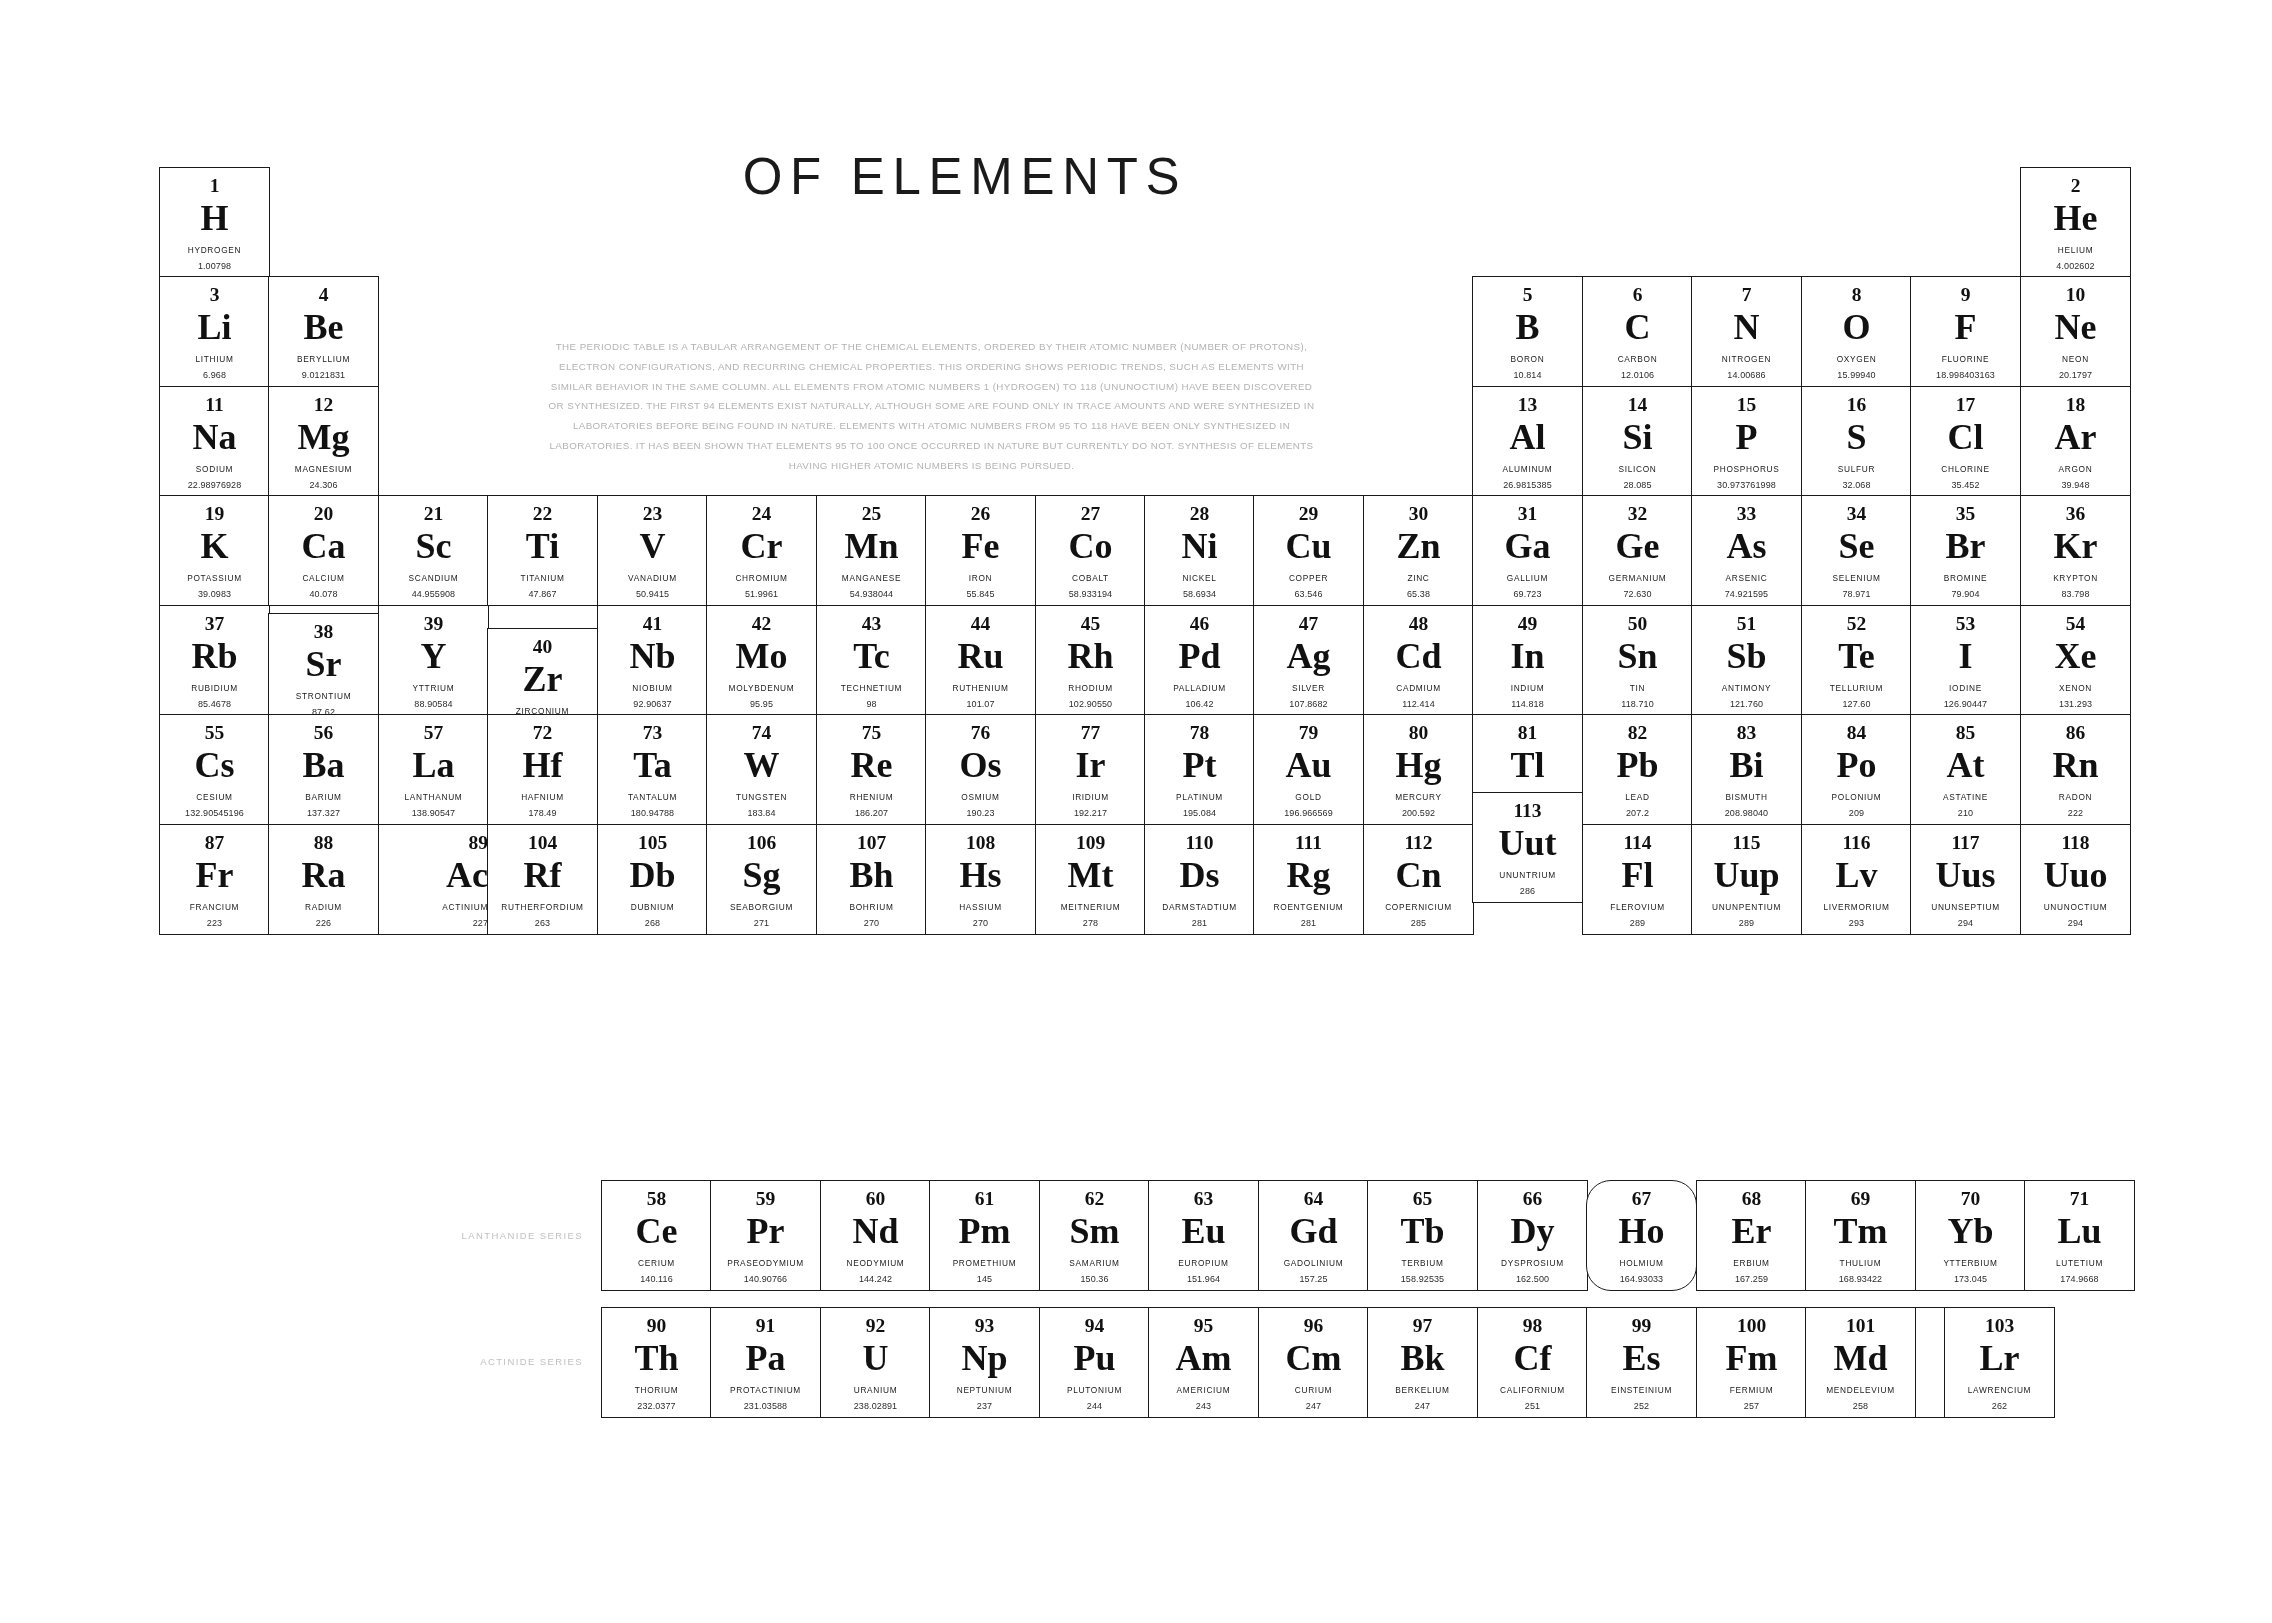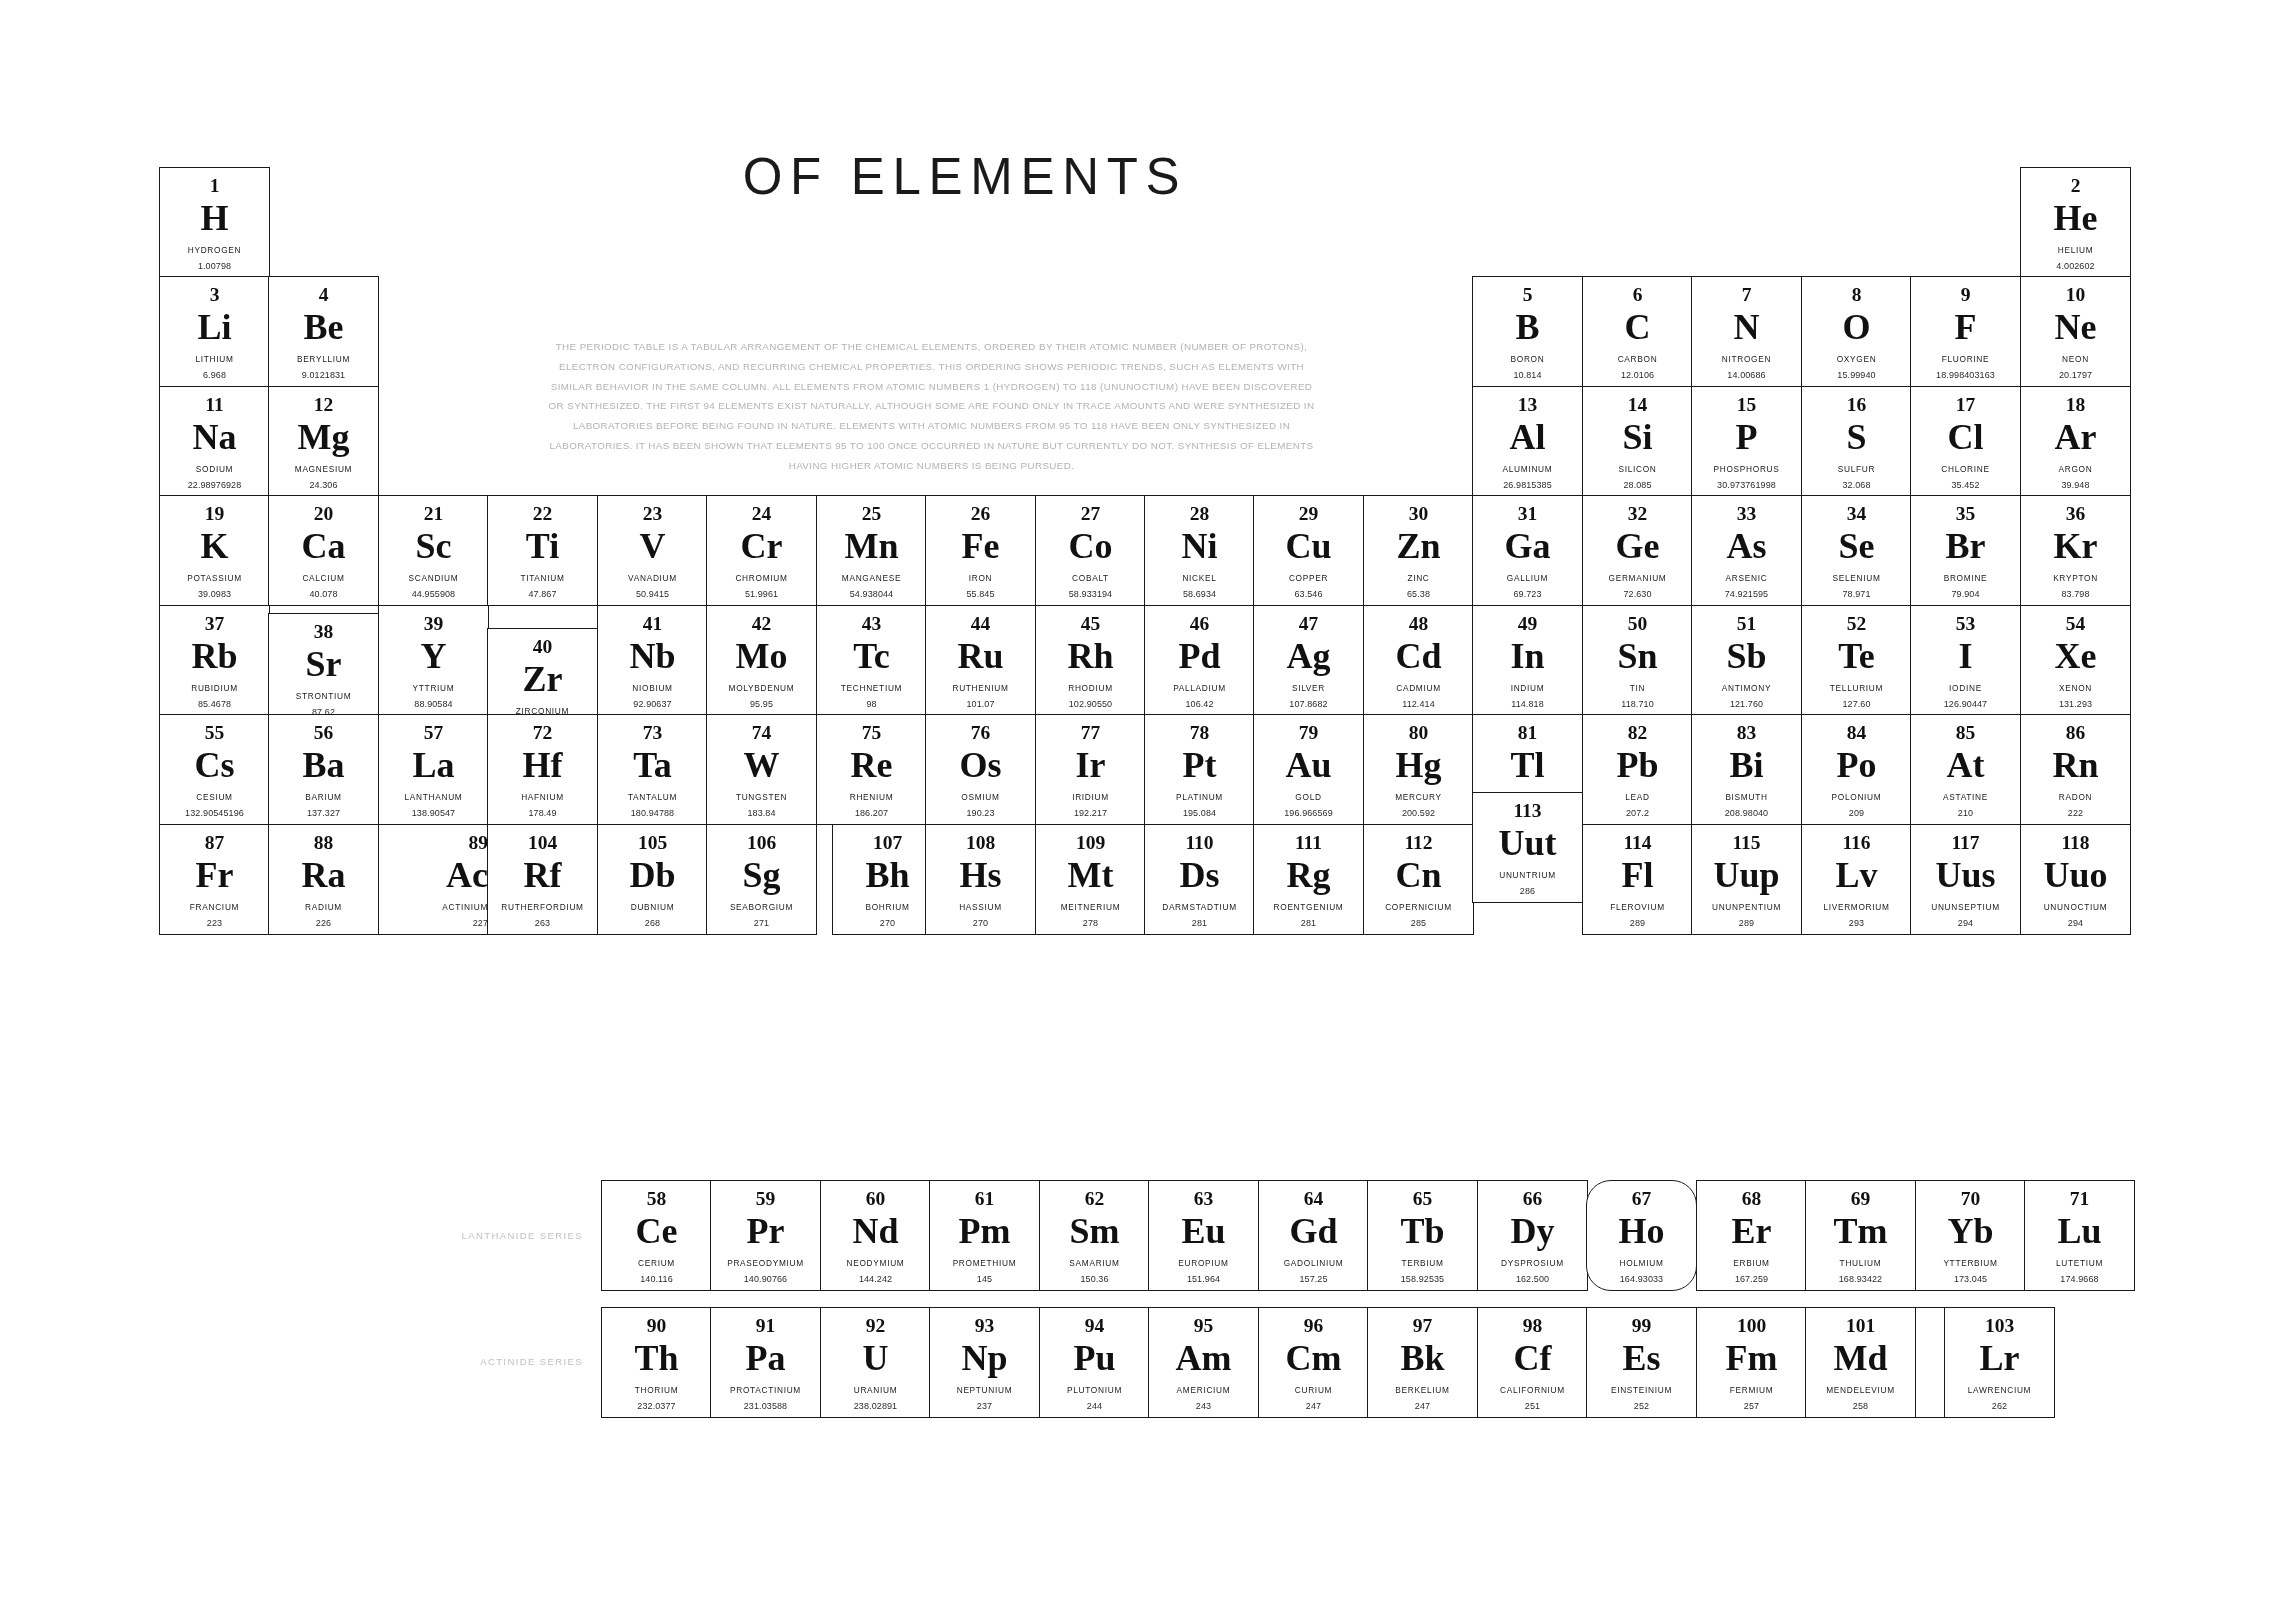--- a/index.html
+++ b/index.html
@@ -592,21 +592,21 @@
         <div class="sym">Db</div>
         <div class="nm">Dubnium</div>
         <div class="wt">268</div>
       </div>
       <div class="cell" style="left: 706px; top: 824px;">
         <div class="num">106</div>
         <div class="sym">Sg</div>
         <div class="nm">Seaborgium</div>
         <div class="wt">271</div>
       </div>
-      <div class="cell" style="left: 816px; top: 824px; margin-left: 16px;">
+      <div class="cell" style="left: 816px; top: 824px;">
         <div class="num">107</div>
         <div class="sym">Bh</div>
         <div class="nm">Bohrium</div>
         <div class="wt">270</div>
       </div>
       <div class="cell" style="left: 925px; top: 824px;">
         <div class="num">108</div>
         <div class="sym">Hs</div>
         <div class="nm">Hassium</div>
         <div class="wt">270</div>

